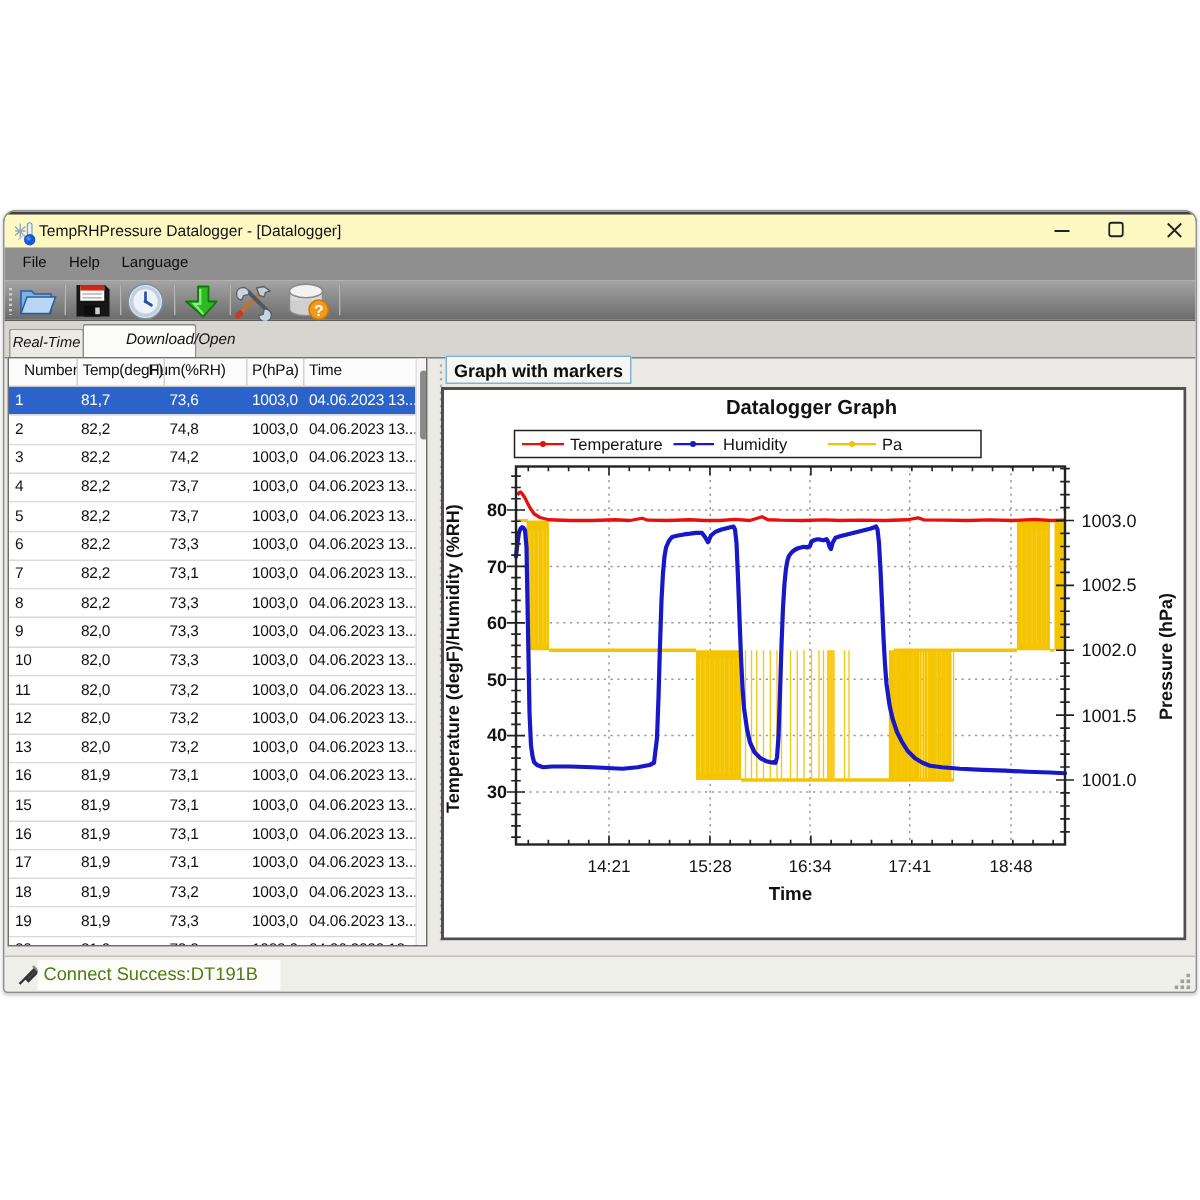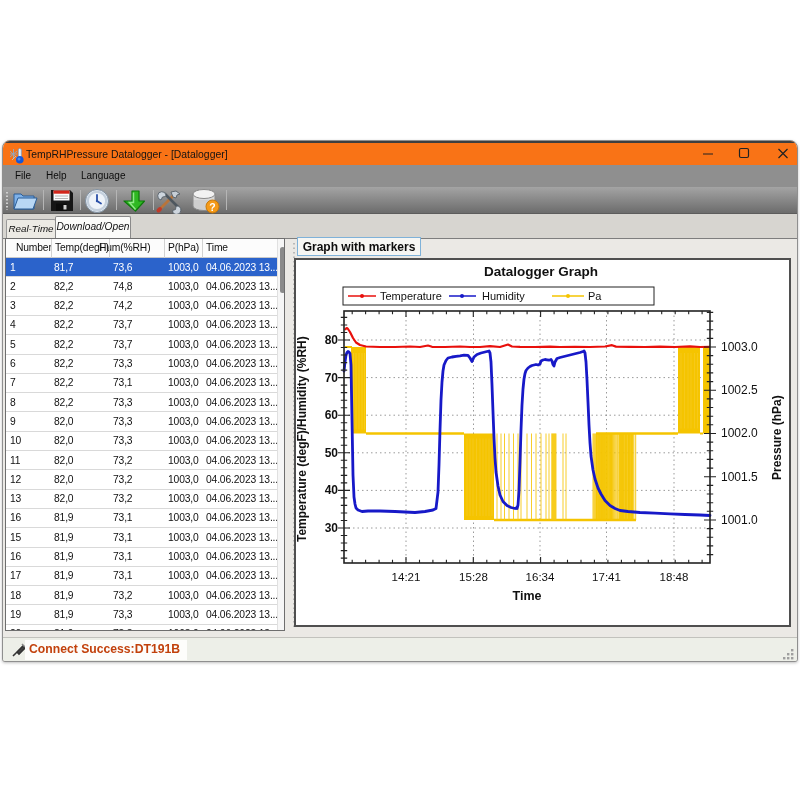--- a/index.html
+++ b/index.html
@@ -1,46 +1,46 @@
 <!DOCTYPE html>
 <html><head><meta charset="utf-8">
 <style>
 *{margin:0;padding:0;box-sizing:border-box;font-family:"Liberation Sans",sans-serif;}
 html,body{width:800px;height:800px;background:#fff;overflow:hidden;}
 #page{position:relative;width:800px;height:800px;background:#fff;}
 #win{position:absolute;left:2px;top:140px;width:796px;height:522px;background:#ebe9e5;border:1px solid #8f8f8f;border-radius:8px 8px 3px 3px;overflow:hidden;box-shadow:0 1px 3px rgba(0,0,0,.25);}
-#titlebar{position:absolute;left:0;top:0;width:100%;height:24px;background:#f97316;border-top:2px solid #3f3f3f;}
+#titlebar{position:absolute;left:0;top:0;width:100%;height:24px;background:#fef9c3;border-top:2px solid #3f3f3f;}
 #title{position:absolute;left:23px;top:6px;font-size:10.4px;color:#131313;}
 .wbtn{position:absolute;top:0;width:14px;height:22px;color:#222;}
 #menubar{position:absolute;left:0;top:24px;width:100%;height:22px;background:#8f8f8f;}
 .mitem{position:absolute;top:5px;font-size:10px;color:#0c0c0c;}
 #toolbar{position:absolute;left:0;top:46px;width:100%;height:27px;background:linear-gradient(#a4a4a4,#6c6c6c);border-bottom:1px solid #5c5c5c;}
 .tsep{position:absolute;top:3px;width:1px;height:20px;background:#5a5a5a;border-right:1px solid #b5b5b5;}
 #tabstrip{position:absolute;left:0;top:73px;width:100%;height:24px;background:#d7d5d0;}
 .tab{position:absolute;font-size:10.5px;color:#111;text-align:center;font-style:italic;}
 #tab1{left:3px;top:5px;width:50px;height:19px;background:#eceae4;border:1px solid #9a9a9a;border-bottom:none;border-radius:2px 2px 0 0;padding-top:3px;font-size:9.8px;white-space:nowrap;}
-#tab2{left:52px;top:2px;width:76px;height:22px;background:#fbfbf9;border:1px solid #8a8a8a;border-bottom:none;border-radius:2px 2px 0 0;padding-top:4px;font-size:10.2px;white-space:nowrap;}
+#tab2{left:52px;top:2px;width:76px;height:22px;background:#fbfbf9;border:1px solid #8a8a8a;border-bottom:none;border-radius:2px 2px 0 0;padding-top:4px;font-size:10.2px;white-space:nowrap;padding-left:28px;}
 #client{position:absolute;left:0;top:97px;width:100%;height:399px;background:#ebe9e5;border-top:1px solid #7e7e7e;}
 #table{position:absolute;left:2px;top:-1px;width:280px;height:393px;background:#fff;border:1px solid #6e6e6e;overflow:hidden;}
 #thead{position:absolute;left:0;top:0;width:100%;height:19px;background:#fcfcfc;border-bottom:1px solid #c9c9c9;}
 #thead span,.trow span{position:absolute;font-size:10.3px;color:#101010;white-space:nowrap;letter-spacing:-0.15px;}
 #thead .h0{left:10px;top:3px;}#thead .h1{left:49px;top:3px;text-align:center;}#thead .h2{left:93px;top:3px;}#thead .h3{left:162px;top:3px;}#thead .h4{left:200px;top:3px;}
 .trow{position:absolute;left:0;width:271px;height:19.4px;border-bottom:1px solid #d9d9d9;background:#fff;}
 .trow span{top:3.5px;}
 .trow .c0{left:4px;}.trow .c1{left:48px;}.trow .c2{left:107px;}.trow .c3{left:162px;}.trow .c4{left:200px;max-width:72px;overflow:hidden;}
 .trow.sel{background:#2b63cb;}
 .trow.sel span{color:#fff;}
 .cline{position:absolute;top:0;width:1px;height:393px;background:#d2d2d2;}
 #vscroll{position:absolute;left:271px;top:0;width:9px;height:393px;background:#f6f6f6;border-left:1px solid #e0e0e0;}
 #vthumb{position:absolute;left:2px;top:8px;width:5px;height:46px;background:#8a8a8a;border-radius:3px;}
 #gwm{position:absolute;left:294px;top:-2px;width:124px;height:19px;background:#f6f6f3;border:1px solid #7fb2d9;font-size:12px;font-weight:bold;color:#0d0d0d;text-align:center;padding-top:1.5px;}
 #gpanel{position:absolute;left:291px;top:19px;width:497px;height:369px;background:#fff;}
 #statusbar{position:absolute;left:0;top:496px;width:100%;height:24px;background:#edefe8;border-top:1px solid #c2c2bd;}
 #schip{position:absolute;left:22px;top:2px;width:162px;height:20px;background:#fdfdfb;}
-#stext{position:absolute;left:26px;top:4px;font-size:12.2px;font-weight:bold;color:#c2410c;}
+#stext{position:absolute;left:26px;top:4px;font-size:12.2px;font-weight:normal;color:#4d7c0f;}
 svg{display:block;}
 </style></head>
 <body>
 <div id="page">
  <div id="win">
   <div id="titlebar">
    <svg style="position:absolute;left:6px;top:4px" width="15" height="17" viewBox="0 0 15 17">
      <g stroke="#8fa9c4" stroke-width="0.9">
             <path d="M1,4 L8,11 M4.5,2 L4.5,12 M1,10 L8,4 M1,7 h7"></path>
           </g>

